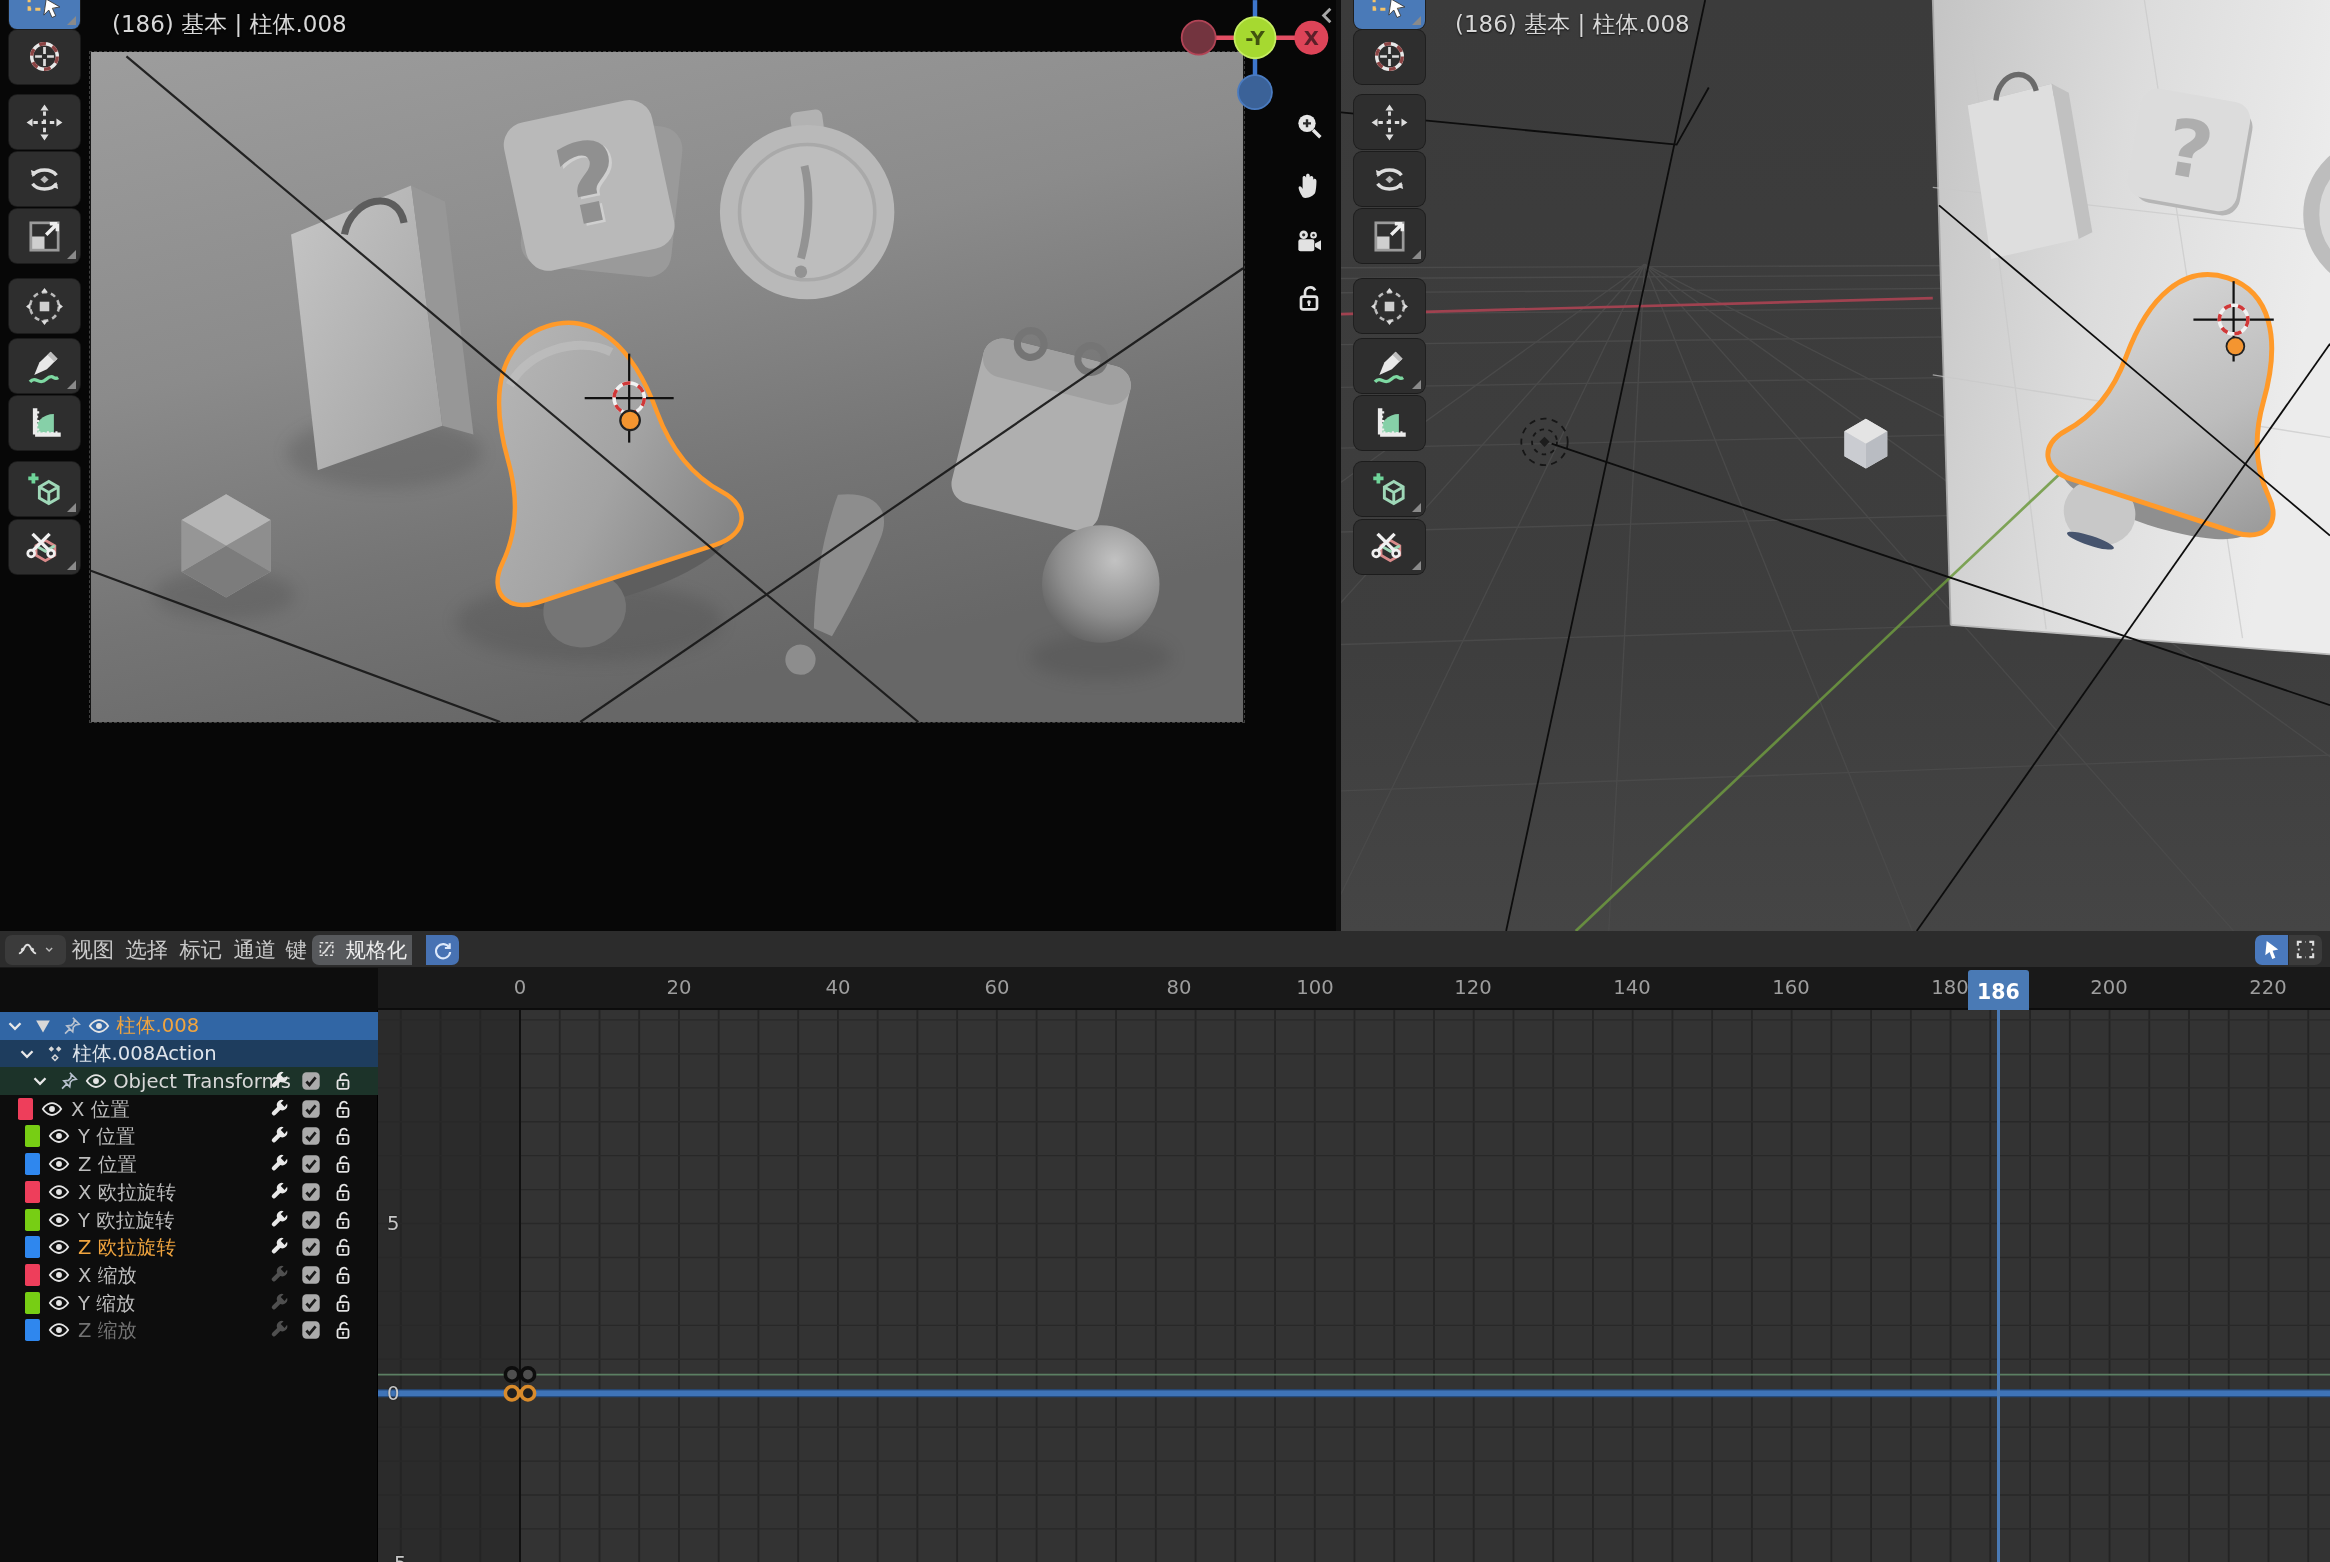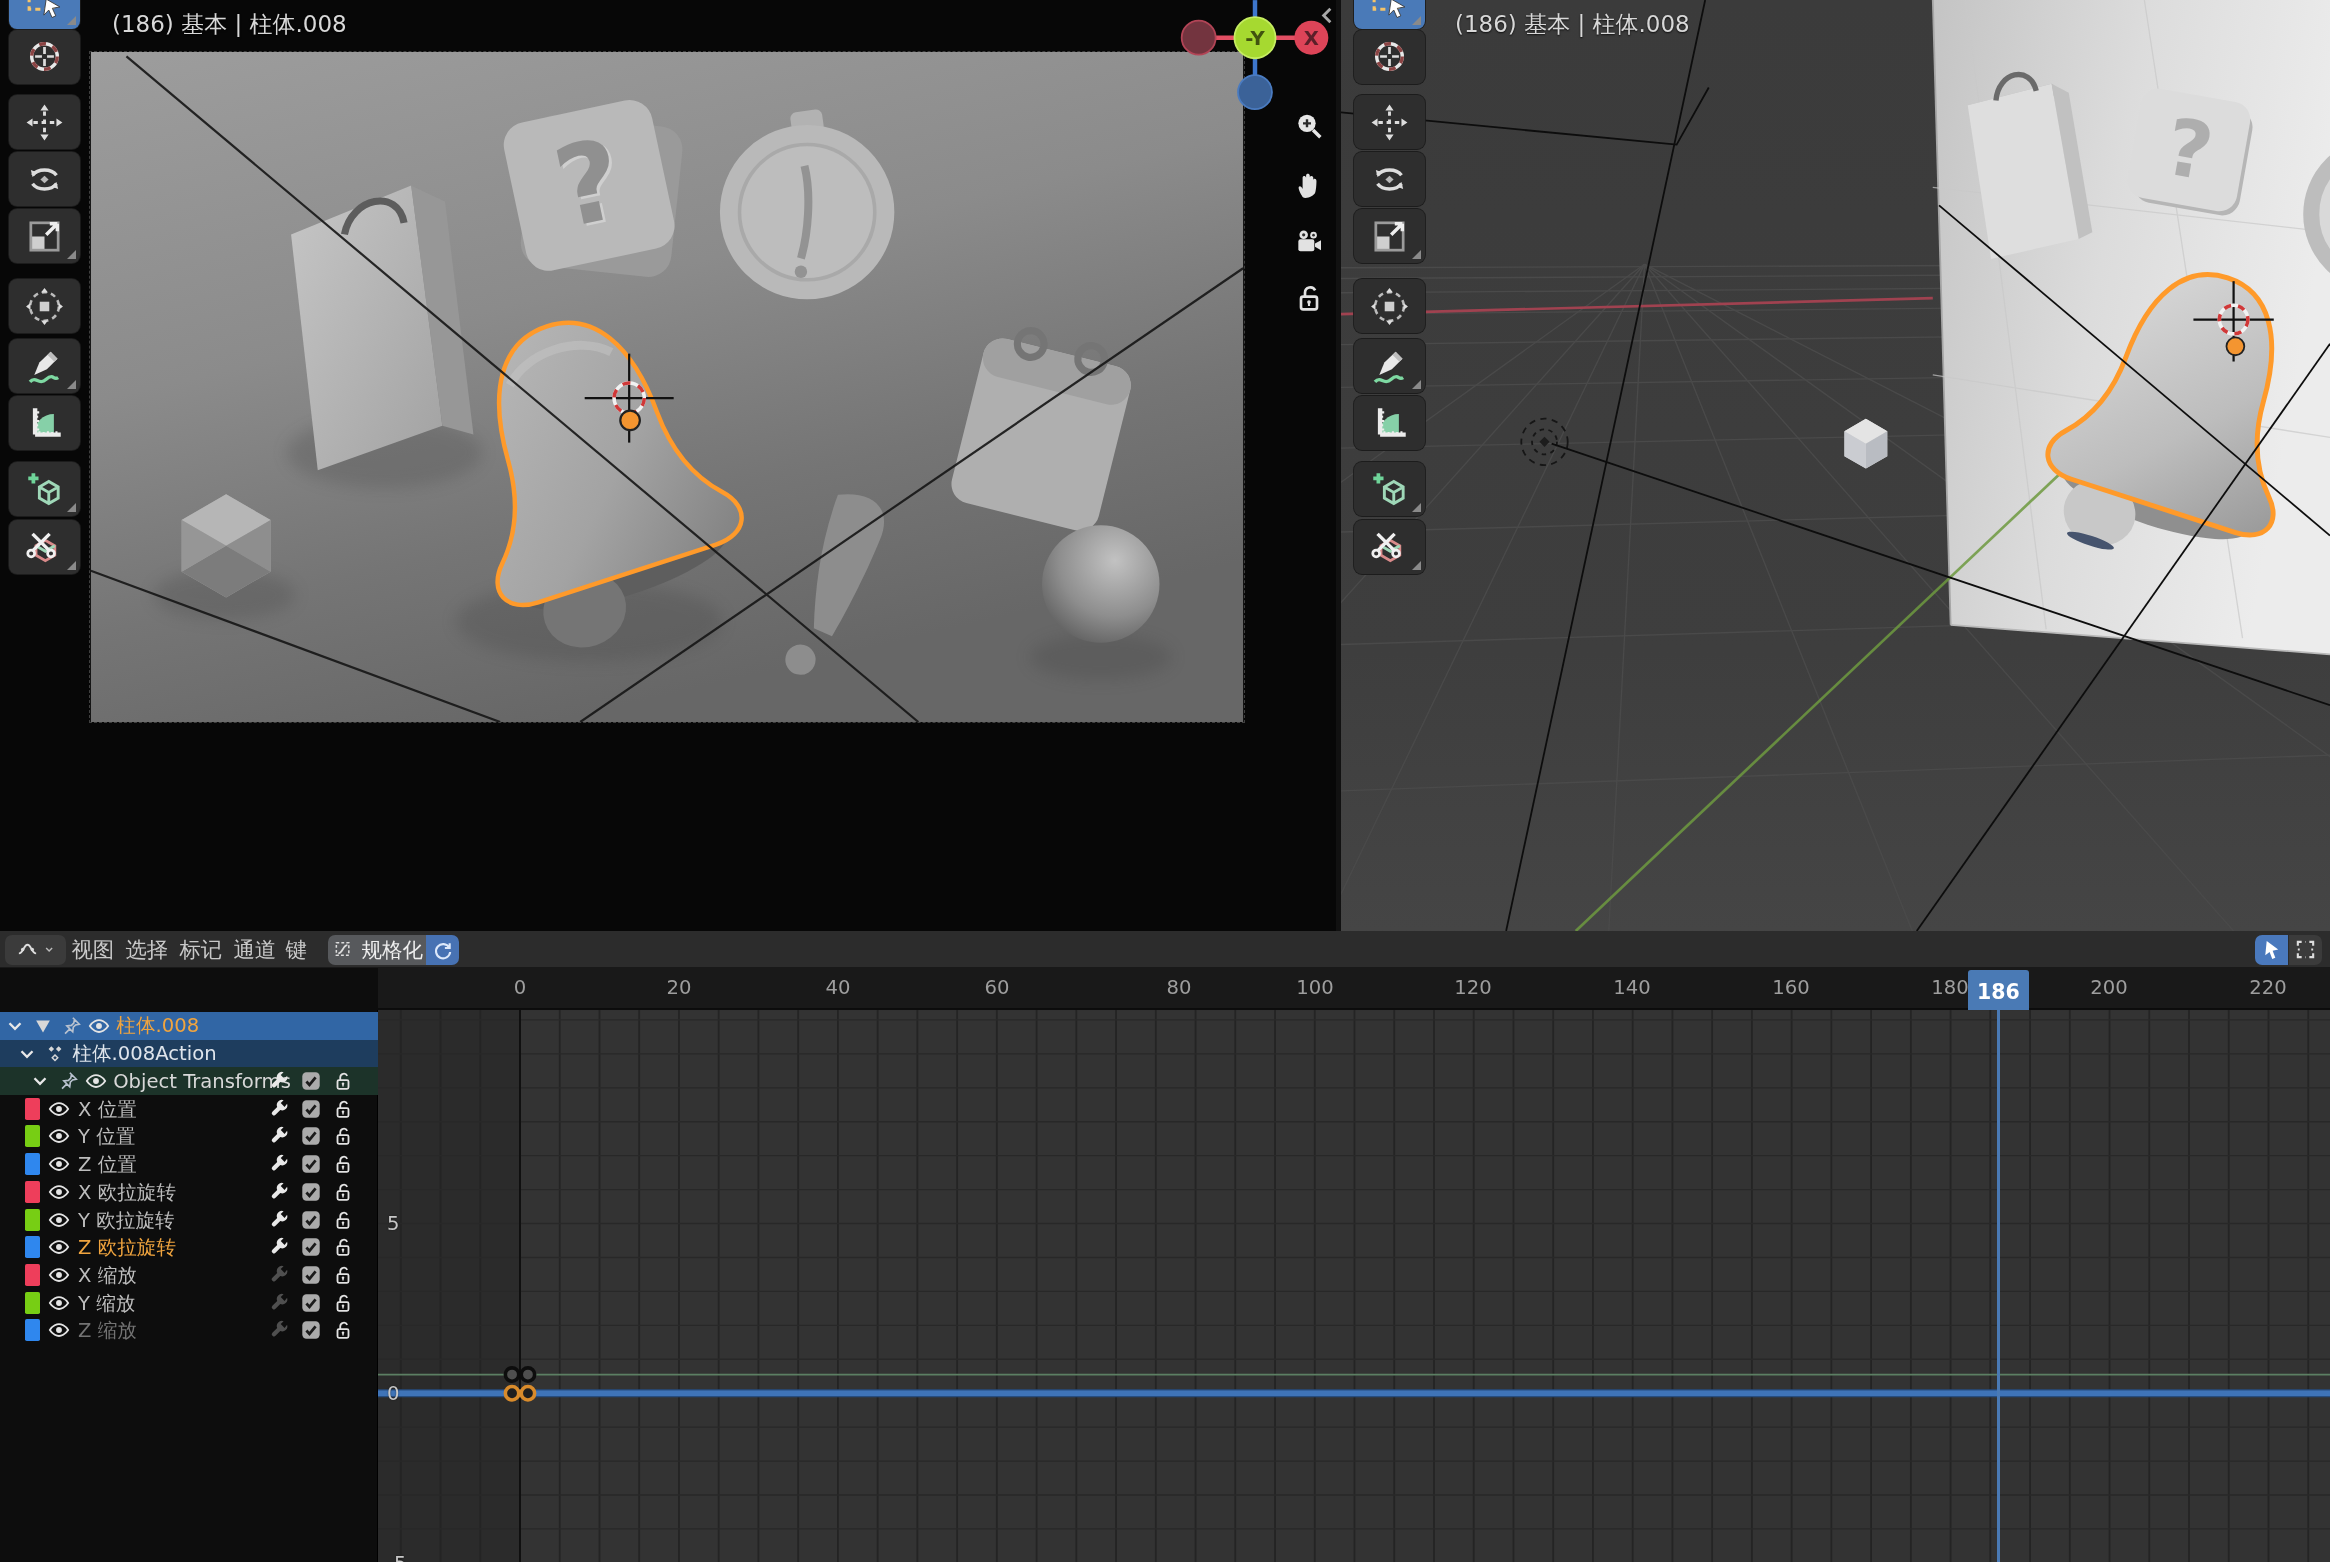--- a/index.html
+++ b/index.html
@@ -27,21 +27,21 @@
 
   .vctl { width:37px; height:37px; color:#d4d4d4; display:flex; align-items:center; justify-content:center; }
   .vctl svg { width:32px; height:32px; }
 
   
   #ge { left:0; top:931px; width:2330px; height:631px; background:#0d0d0d; }
   #gehead { left:0; top:0; width:2330px; height:37px; background:#2c2c2c; border-bottom:0.9px solid #191919; }
   .menu-item { position:absolute; top:5.4px; font-size:21.4px; color:#c9c9c9; line-height:27px; padding:0 5.4px; border-radius:5.4px; }
   .hbtn { position:absolute; top:3.6px; height:30px; display:flex; align-items:center; justify-content:center; }
   #etype { left:5.4px; width:61px; background:#3b3b3b; border-radius:7.1px; gap:2.7px; }
-  #normbtn { left:328px; width:100px; background:#57595c; border-radius:7.1px 0 0 7.1px; gap:5.4px;
+  #normbtn { left:312px; width:100px; background:#57595c; border-radius:7.1px 0 0 7.1px; gap:5.4px;
              color:#eee; font-size:20.5px; }
   #normrefresh { left:426px; width:33px; background:#4772b3; border-radius:0 7.1px 7.1px 0; }
   #ptrbtn { left:2255px; width:33px; background:#4a79bd; border-radius:7.1px 0 0 7.1px; }
   #boxbtn { left:2289px; width:33px; background:#3b3b3b; border-radius:0 7.1px 7.1px 0; }
   .hbtn svg { width:23px; height:23px; }
 
   #gesearchrow { left:0; top:37px; width:378px; height:41px; background:#232323; }
   #searchbox { position:absolute; left:5.4px; top:4.5px; width:284px; height:32px; background:#161616;
                border:0.9px solid #0a0a0a; border-radius:8px; color:#bbb; font-size:19.6px;
                padding-left:36px; outline:none; font-family:inherit; }
@@ -603,21 +603,21 @@
             <rect x="2.5" y="2.5" width="19" height="19" rx="4.5" fill="#ababab"></rect>
             <path d="M7 12.6 l3.3 3.6 L17 8" stroke="#1b1b1b" stroke-width="3" fill="none"></path>
           </svg>
           <svg viewBox="0 0 24 24" style="width: 22px; height: 22px; color: rgb(154, 154, 154); flex: 0 0 auto; position: absolute; left: 332px; top: 2.7px;">
             <rect x="6" y="11" width="12" height="9.5" rx="1.6" fill="none" stroke="#e2e2e2" stroke-width="2"></rect>
             <path d="M9 11 V8 a4 4 0 0 1 7.6-1.7" fill="none" stroke="#e2e2e2" stroke-width="2"></path>
             <circle cx="12" cy="15" r="1.4" fill="#e2e2e2"></circle>
             <path d="M12 15.6 v2.4" stroke="#e2e2e2" stroke-width="1.6"></path>
           </svg>
         </div>
-        <div class="chrow" style="top: 85px; padding-left: 25px; gap: 8px;">
+        <div class="chrow" style="top: 85px; padding-left: 18px; gap: 8px;">
           <div class="sw" style="background: rgb(238, 62, 91);"></div>
           <svg viewBox="0 0 24 24" style="width: 22px; height: 22px; flex: 0 0 auto;">
             <path d="M2 12 C5 7 10 5.5 12 5.5 s7 1.5 10 6.5 c-3 5-8 6.5-10 6.5 S5 17 2 12 Z" fill="none" stroke="#e4e4e4" stroke-width="2"></path>
             <circle cx="12" cy="12" r="3.2" fill="#e4e4e4"></circle>
           </svg>
           <span style="color: rgb(189, 189, 189);">X 位置</span>
           <svg viewBox="0 0 24 24" style="width: 22px; height: 22px; color: rgb(232, 232, 232); flex: 0 0 auto; position: absolute; left: 268px; top: 2.7px;">
             <path d="M20.8 6.2 a5.6 5.6 0 0 1 -7.4 7 L8.2 18.4 a2.4 2.4 0 1 1 -3.4-3.4 L10 9.8 a5.6 5.6 0 0 1 7-7.4 L13.9 5.5 l4.2 4.2 Z" fill="currentColor"></path>
           </svg>
           <svg viewBox="0 0 24 24" style="width: 22px; height: 22px; flex: 0 0 auto; position: absolute; left: 300px; top: 2.7px;">

